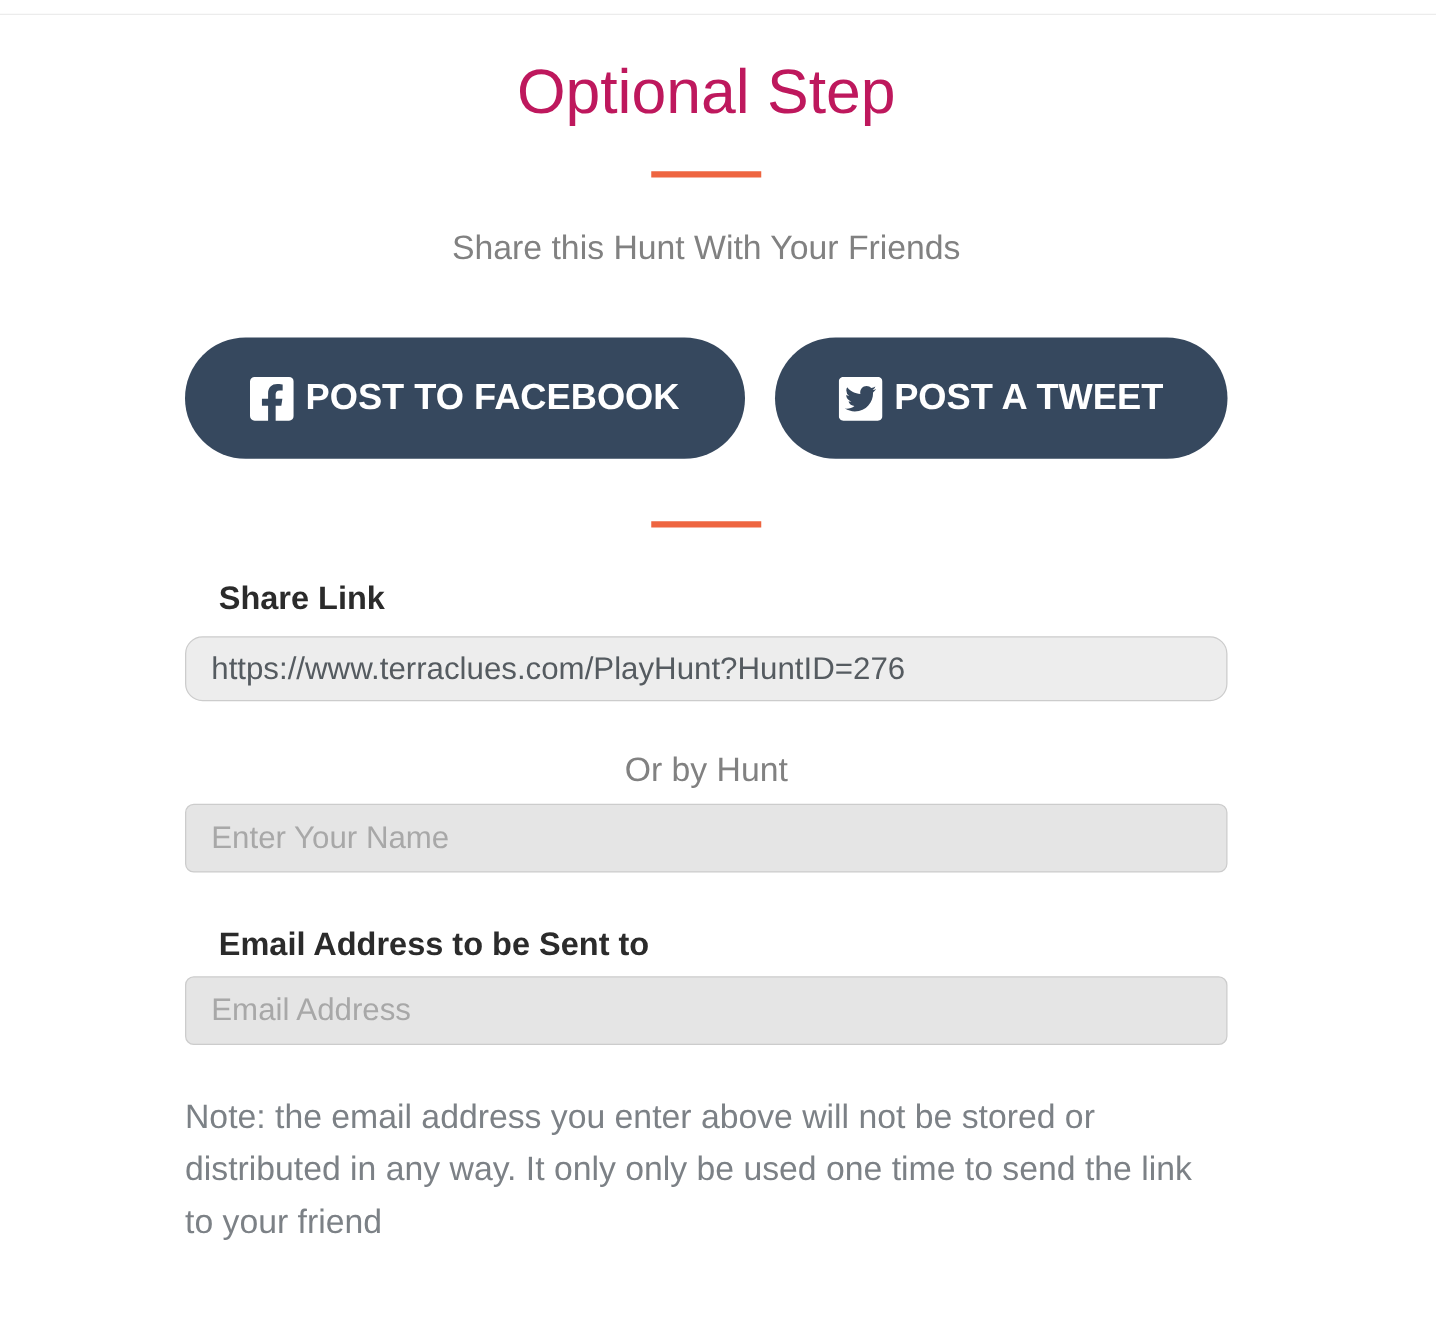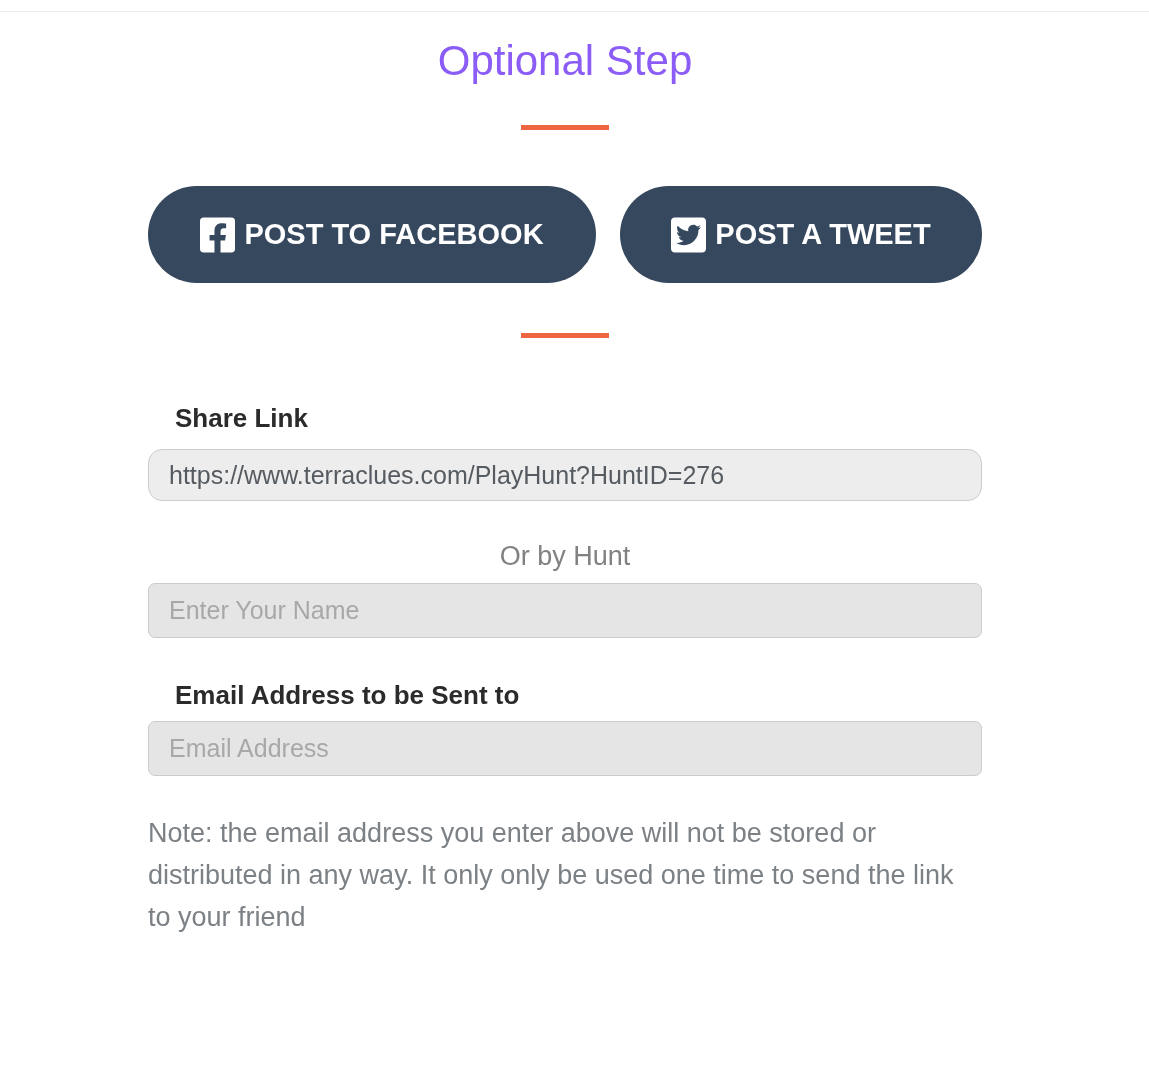--- a/index.html
+++ b/index.html
@@ -13,26 +13,26 @@
   }
   .top-hairline {
     height: 12px;
     border-bottom: 1px solid #ececec;
   }
   .content {
     width: 834px;
     margin-left: 148px;
   }
   .title {
-    margin: 0;
+    margin: 12px;
     padding-top: 18px;
-    font-size: 42px;
+    font-size: 50px;
     line-height: 62px;
     font-weight: 400;
-    color: #8b5cf6;
+    color: #be185d;
     text-align: center;
   }
   .divider {
     width: 88px;
     height: 5px;
     background: var(--accent-orange, #ee6540);
     margin: 33px auto 0;
   }
   .divider-2 { margin-top: 50px; }
   .subtitle {
@@ -67,21 +67,21 @@
   .icon { display: inline-flex; }
   .icon svg { display: block; }
   .field-label {
     display: block;
     padding-left: 27px;
     font-size: 26px;
     line-height: 30px;
     font-weight: bold;
     color: #2b2b2b;
   }
-  .label-share { margin-top: 65px; }
+  .label-share { margin-top: 41px; }
   .label-from  { margin-top: 30px; }
   .label-email { margin-top: 42px; }
   .text-input {
     display: block;
     width: 100%;
     height: 55px;
     margin-top: 11px;
     padding: 0 20px;
     border: 1px solid #cccccc;
     border-radius: 7px;
@@ -117,20 +117,21 @@
 
 <div class="page">
   <div class="top-hairline"></div>
 
   <div class="content">
 
     <h1 class="title">Optional Step</h1>
 
     <div class="divider"></div>
 
+    <p class="subtitle">Share this Hunt With Your Friends</p>
 
     <div class="buttons-row">
       <button class="btn btn-facebook">
         <span class="icon">
           <svg width="35" height="40" viewBox="0 0 448 512" aria-hidden="true">
             <path fill="#ffffff" d="M400 32H48A48 48 0 0 0 0 80v352a48 48 0 0 0 48 48h137.25V327.69h-63V256h63v-54.64c0-62.15 37-96.48 93.67-96.48 27.14 0 55.52 4.84 55.52 4.84v61h-31.28c-30.8 0-40.41 19.12-40.41 38.73V256h68.78l-11 71.69h-57.78V480H400a48 48 0 0 0 48-48V80a48 48 0 0 0-48-48z"></path>
           </svg>
         </span>
         <span>POST TO FACEBOOK</span>
       </button>

